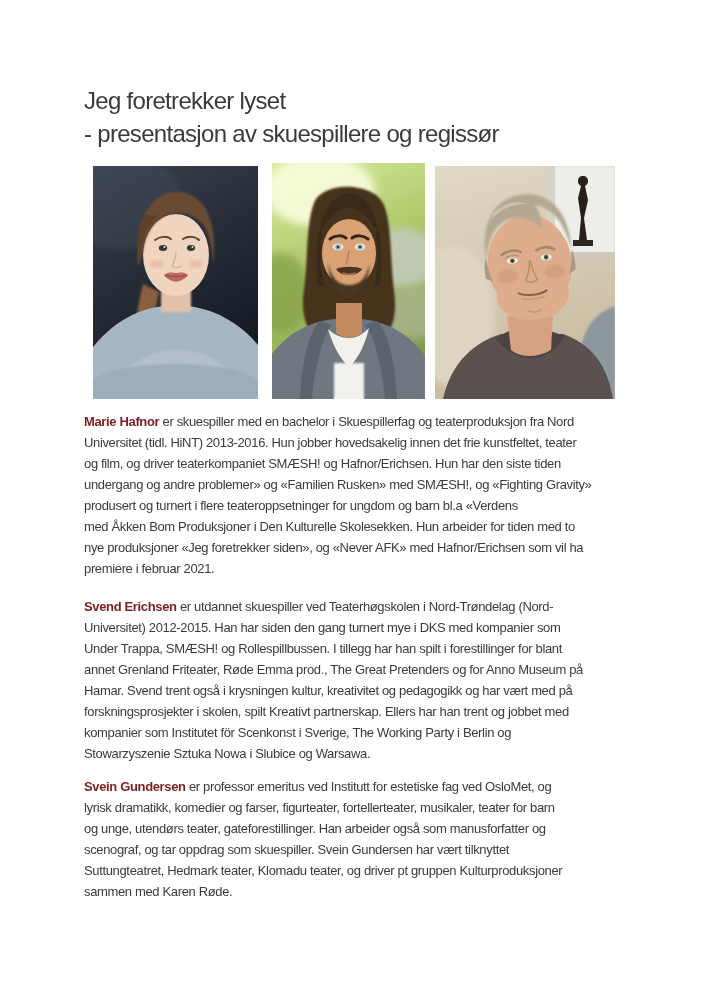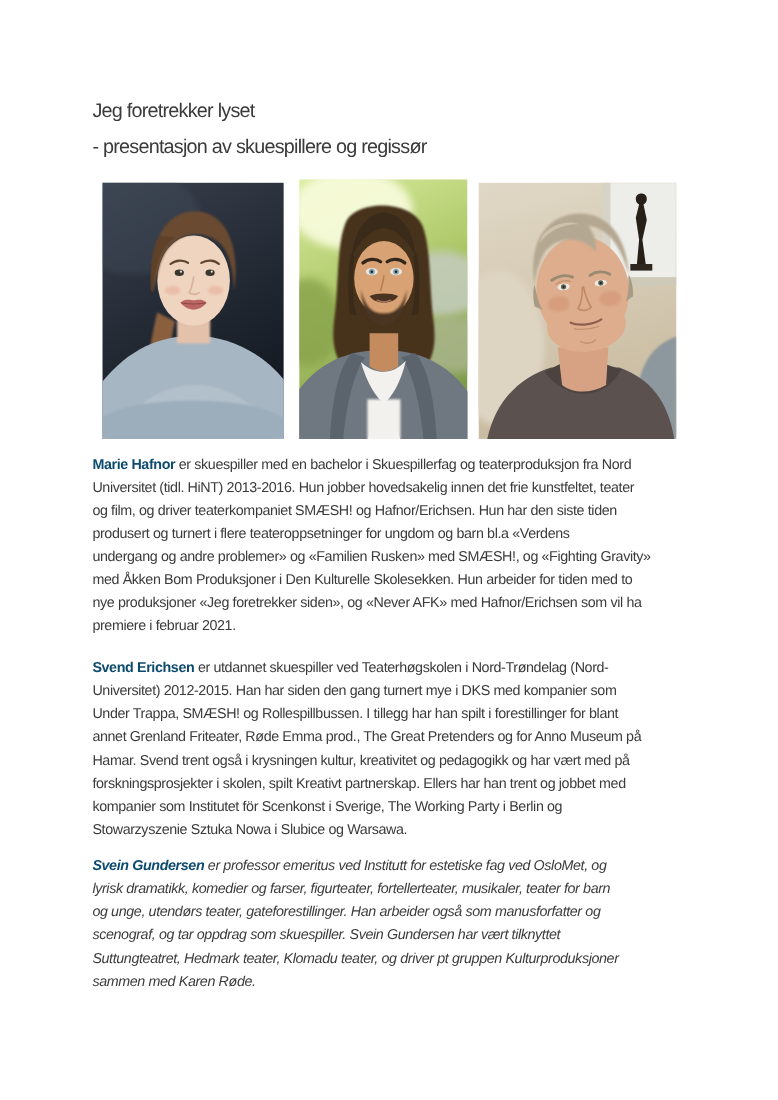--- a/index.html
+++ b/index.html
@@ -7,33 +7,33 @@
     width:707px;height:1000px;
     background:#ffffff;
     font-family:"Liberation Sans","DejaVu Sans",sans-serif;
     color:#3d3d3d;
     position:relative;
     overflow:hidden;
   }
   .page{position:absolute;inset:0;background:#ffffff;}
   .title{
     position:absolute;left:84px;top:84px;
-    font-size:18px;line-height:33px;
+    font-size:24px;line-height:33px;
     letter-spacing:-0.7px;
     color:#3a3a3a;
     font-weight:400;
   }
   .photo{position:absolute;display:block;}
   .bio{
     position:absolute;left:84px;width:560px;
     font-size:13px;line-height:21px;letter-spacing:-0.35px;
     color:#3b3b3b;
   }
   .bio .line{white-space:pre;}
-  .bio b{font-weight:700;color:#0c4a6e;}
+  .bio b{font-weight:700;color:#7f1d1d;}
 </style>
 </head>
 <body>
 
 <div class="page">
 
   <div class="title">
     <div>Jeg foretrekker lyset</div>
     <div>- presentasjon av skuespillere og regissør</div>
   </div>
@@ -193,39 +193,39 @@
       <path d="M84,132 C92,134 98,134 106,132" stroke="#c2926f" stroke-width="1.2" fill="none" stroke-linecap="round"></path>
 
       <path d="M88,144 C92,147 98,147 102,144" stroke="#c2926f" stroke-width="1.2" fill="none" stroke-linecap="round"></path>
     </g>
   </svg>
 
   <div class="bio" style="top:411px;">
     <div class="line"><b>Marie Hafnor</b><span> er skuespiller med en bachelor i Skuespillerfag og teaterproduksjon fra Nord</span></div>
     <div class="line">Universitet (tidl. HiNT) 2013-2016. Hun jobber hovedsakelig innen det frie kunstfeltet, teater</div>
     <div class="line">og film, og driver teaterkompaniet SMÆSH! og Hafnor/Erichsen. Hun har den siste tiden</div>
+    <div class="line">undergang og andre problemer» og «Familien Rusken» med SMÆSH!, og «Fighting Gravity»</div>
     <div class="line">produsert og turnert i flere teateroppsetninger for ungdom og barn bl.a «Verdens</div>
-    <div class="line">undergang og andre problemer» og «Familien Rusken» med SMÆSH!, og «Fighting Gravity»</div>
     <div class="line">med Åkken Bom Produksjoner i Den Kulturelle Skolesekken. Hun arbeider for tiden med to</div>
     <div class="line">nye produksjoner «Jeg foretrekker siden», og «Never AFK» med Hafnor/Erichsen som vil ha</div>
     <div class="line">premiere i februar 2021.</div>
   </div>
 
   <div class="bio" style="top:596px;">
     <div class="line"><b>Svend Erichsen</b><span> er utdannet skuespiller ved Teaterhøgskolen i Nord-Trøndelag (Nord-</span></div>
     <div class="line">Universitet) 2012-2015. Han har siden den gang turnert mye i DKS med kompanier som</div>
     <div class="line">Under Trappa, SMÆSH! og Rollespillbussen. I tillegg har han spilt i forestillinger for blant</div>
     <div class="line">annet Grenland Friteater, Røde Emma prod., The Great Pretenders og for Anno Museum på</div>
     <div class="line">Hamar. Svend trent også i krysningen kultur, kreativitet og pedagogikk og har vært med på</div>
     <div class="line">forskningsprosjekter i skolen, spilt Kreativt partnerskap. Ellers har han trent og jobbet med</div>
     <div class="line">kompanier som Institutet för Scenkonst i Sverige, The Working Party i Berlin og</div>
     <div class="line">Stowarzyszenie Sztuka Nowa i Slubice og Warsawa.</div>
   </div>
 
-  <div class="bio" style="top:776px;font-style:italic;">
+  <div class="bio" style="top:776px;">
     <div class="line"><b>Svein Gundersen</b><span> er professor emeritus ved Institutt for estetiske fag ved OsloMet, og</span></div>
     <div class="line">lyrisk dramatikk, komedier og farser, figurteater, fortellerteater, musikaler, teater for barn</div>
     <div class="line">og unge, utendørs teater, gateforestillinger. Han arbeider også som manusforfatter og</div>
     <div class="line">scenograf, og tar oppdrag som skuespiller. Svein Gundersen har vært tilknyttet</div>
     <div class="line">Suttungteatret, Hedmark teater, Klomadu teater, og driver pt gruppen Kulturproduksjoner</div>
     <div class="line">sammen med Karen Røde.</div>
   </div>
 
 </div>
 

